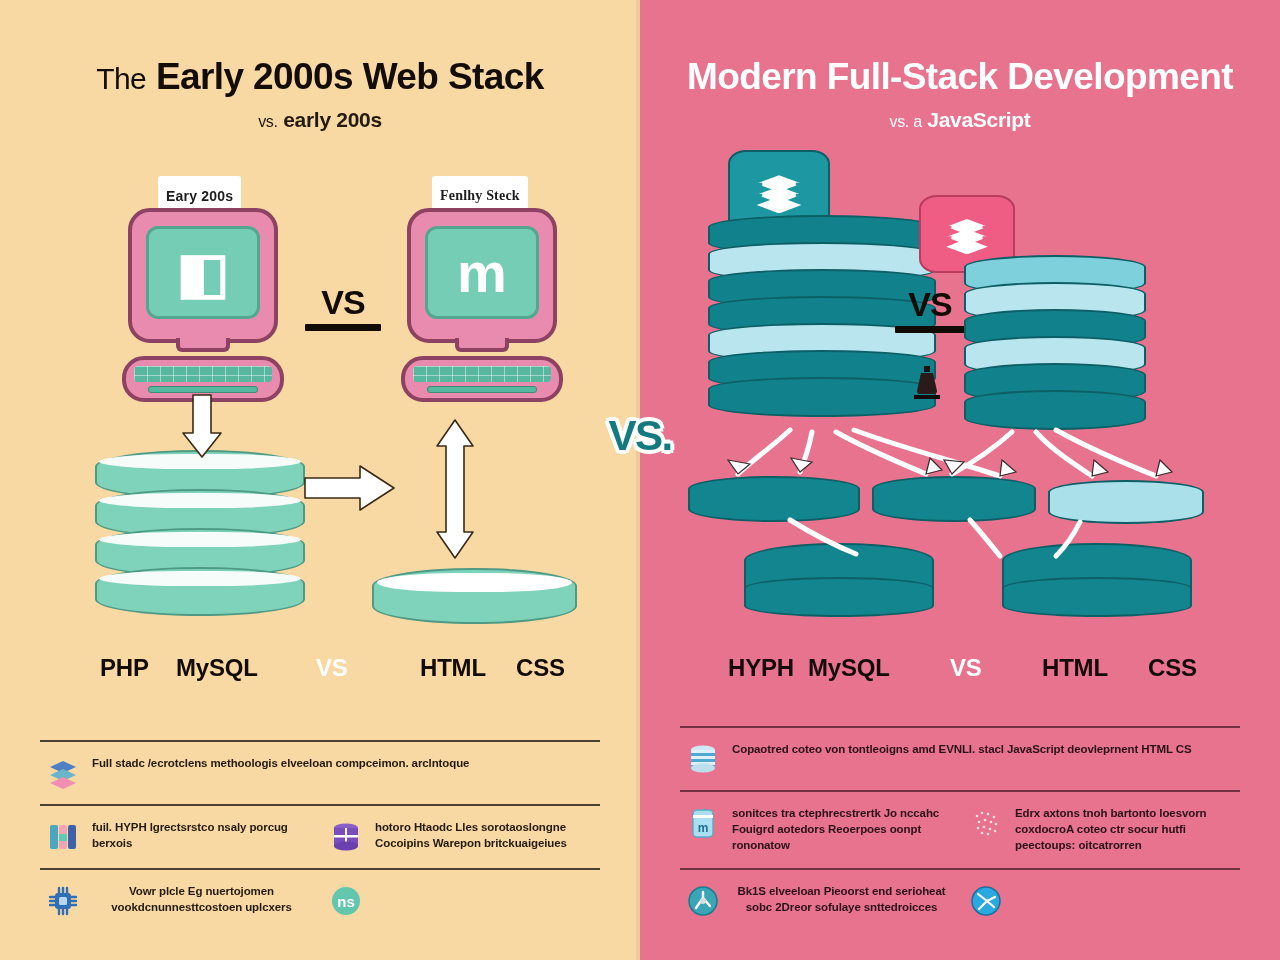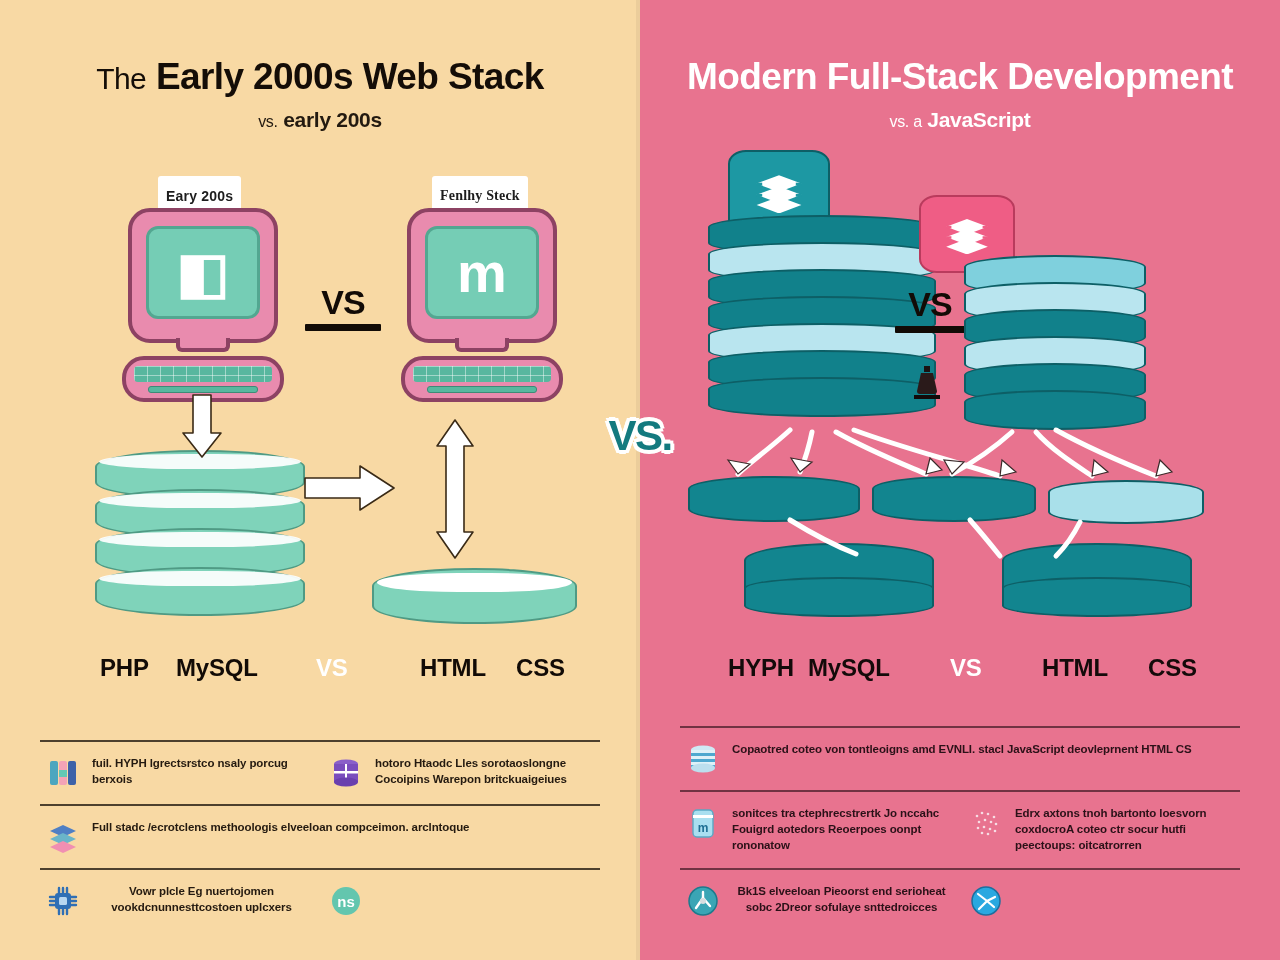--- a/index.html
+++ b/index.html
@@ -251,20 +251,33 @@
       <span class="tech" style="left:100px;">PHP</span>
       <span class="tech" style="left:176px;">MySQL</span>
       <span class="tech white" style="left:316px;">VS</span>
       <span class="tech" style="left:420px;">HTML</span>
       <span class="tech" style="left:516px;">CSS</span>
     </div>
 
     <div class="legend">
 
       <div class="legend-row">
+        <div class="legend-col full">
+          <span class="legend-icon">
+            <svg viewBox="0 0 34 34" width="34" height="34">
+              <polygon points="17,5 30,11 17,17 4,11" fill="#4f7fc4"></polygon>
+              <polygon points="17,13 30,19 17,25 4,19" fill="#6ab5c9"></polygon>
+              <polygon points="17,21 30,27 17,33 4,27" fill="#f18fb2"></polygon>
+            </svg>
+          </span>
+          <span class="legend-text">Full stadc /ecrotclens methoologis elveeloan compceimon. arclntoque</span>
+        </div>
+      </div>
+
+      <div class="legend-row">
         <div class="legend-col">
           <span class="legend-icon">
             <svg viewBox="0 0 34 34" width="34" height="34">
               <rect x="4" y="5" width="8" height="24" rx="2" fill="#4ca6bf"></rect>
               <rect x="13" y="5" width="8" height="24" rx="2" fill="#f3a3b6"></rect>
               <rect x="22" y="5" width="8" height="24" rx="2" fill="#3d62a8"></rect>
               <rect x="13" y="14" width="8" height="7" fill="#62c9b4"></rect>
             </svg>
           </span>
           <span class="legend-text">fuil. HYPH lgrectsrstco nsaly porcug berxois</span>
@@ -273,33 +286,20 @@
           <span class="legend-icon">
             <svg viewBox="0 0 34 34" width="34" height="34">
               <ellipse cx="17" cy="8" rx="12" ry="4.5" fill="#8a5fc9"></ellipse>
               <rect x="5" y="8" width="24" height="18" fill="#7a4dbd"></rect>
               <rect x="5" y="15" width="24" height="2.5" fill="#ffffff"></rect>
               <rect x="16" y="8" width="2" height="18" fill="#ffffff"></rect>
               <ellipse cx="17" cy="26" rx="12" ry="4.5" fill="#6a3fae"></ellipse>
             </svg>
           </span>
           <span class="legend-text">hotoro Htaodc Lles sorotaoslongne Cocoipins Warepon britckuaigeiues</span>
-        </div>
-      </div>
-
-      <div class="legend-row">
-        <div class="legend-col full">
-          <span class="legend-icon">
-            <svg viewBox="0 0 34 34" width="34" height="34">
-              <polygon points="17,5 30,11 17,17 4,11" fill="#4f7fc4"></polygon>
-              <polygon points="17,13 30,19 17,25 4,19" fill="#6ab5c9"></polygon>
-              <polygon points="17,21 30,27 17,33 4,27" fill="#f18fb2"></polygon>
-            </svg>
-          </span>
-          <span class="legend-text">Full stadc /ecrotclens methoologis elveeloan compceimon. arclntoque</span>
         </div>
       </div>
 
       <div class="legend-row">
         <div class="legend-col">
           <span class="legend-icon">
             <svg viewBox="0 0 34 34" width="34" height="34">
               <rect x="9" y="9" width="16" height="16" rx="3" fill="#2f6fb5"></rect>
               <g stroke="#2f6fb5" stroke-width="2.4" stroke-linecap="round">
                 <path d="M13,9 V4 M17,9 V4 M21,9 V4 M13,25 V30 M17,25 V30 M21,25 V30"></path>

